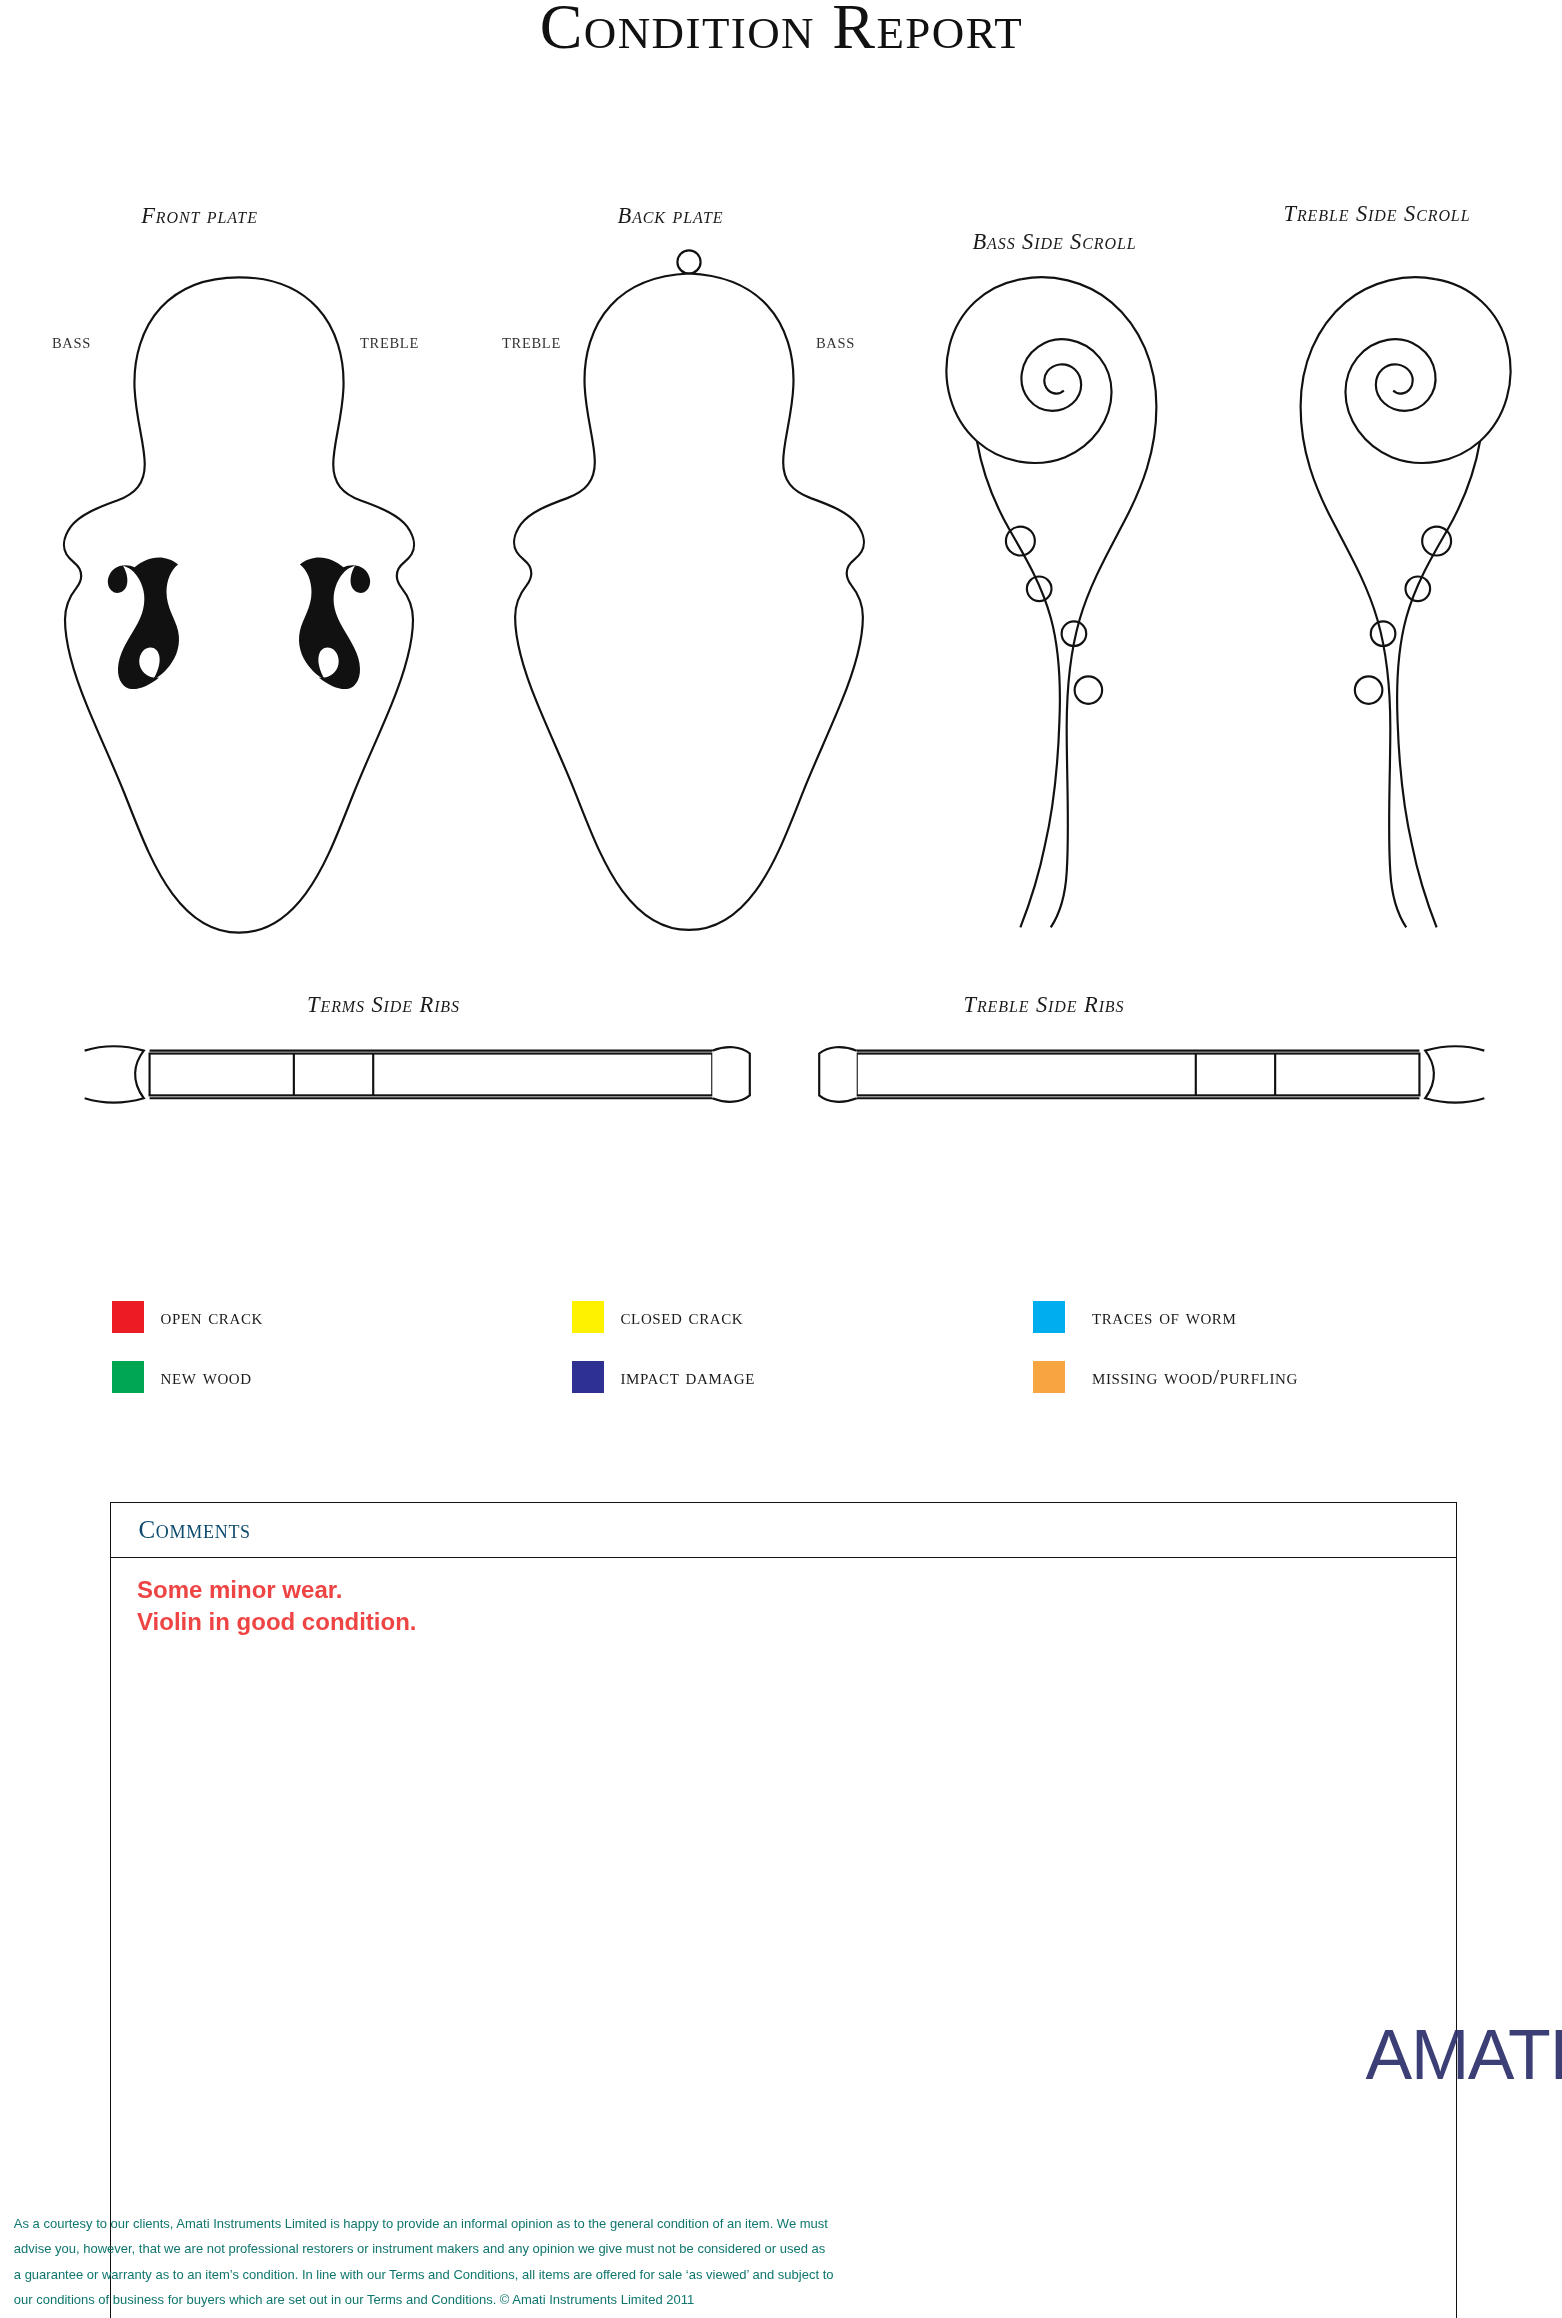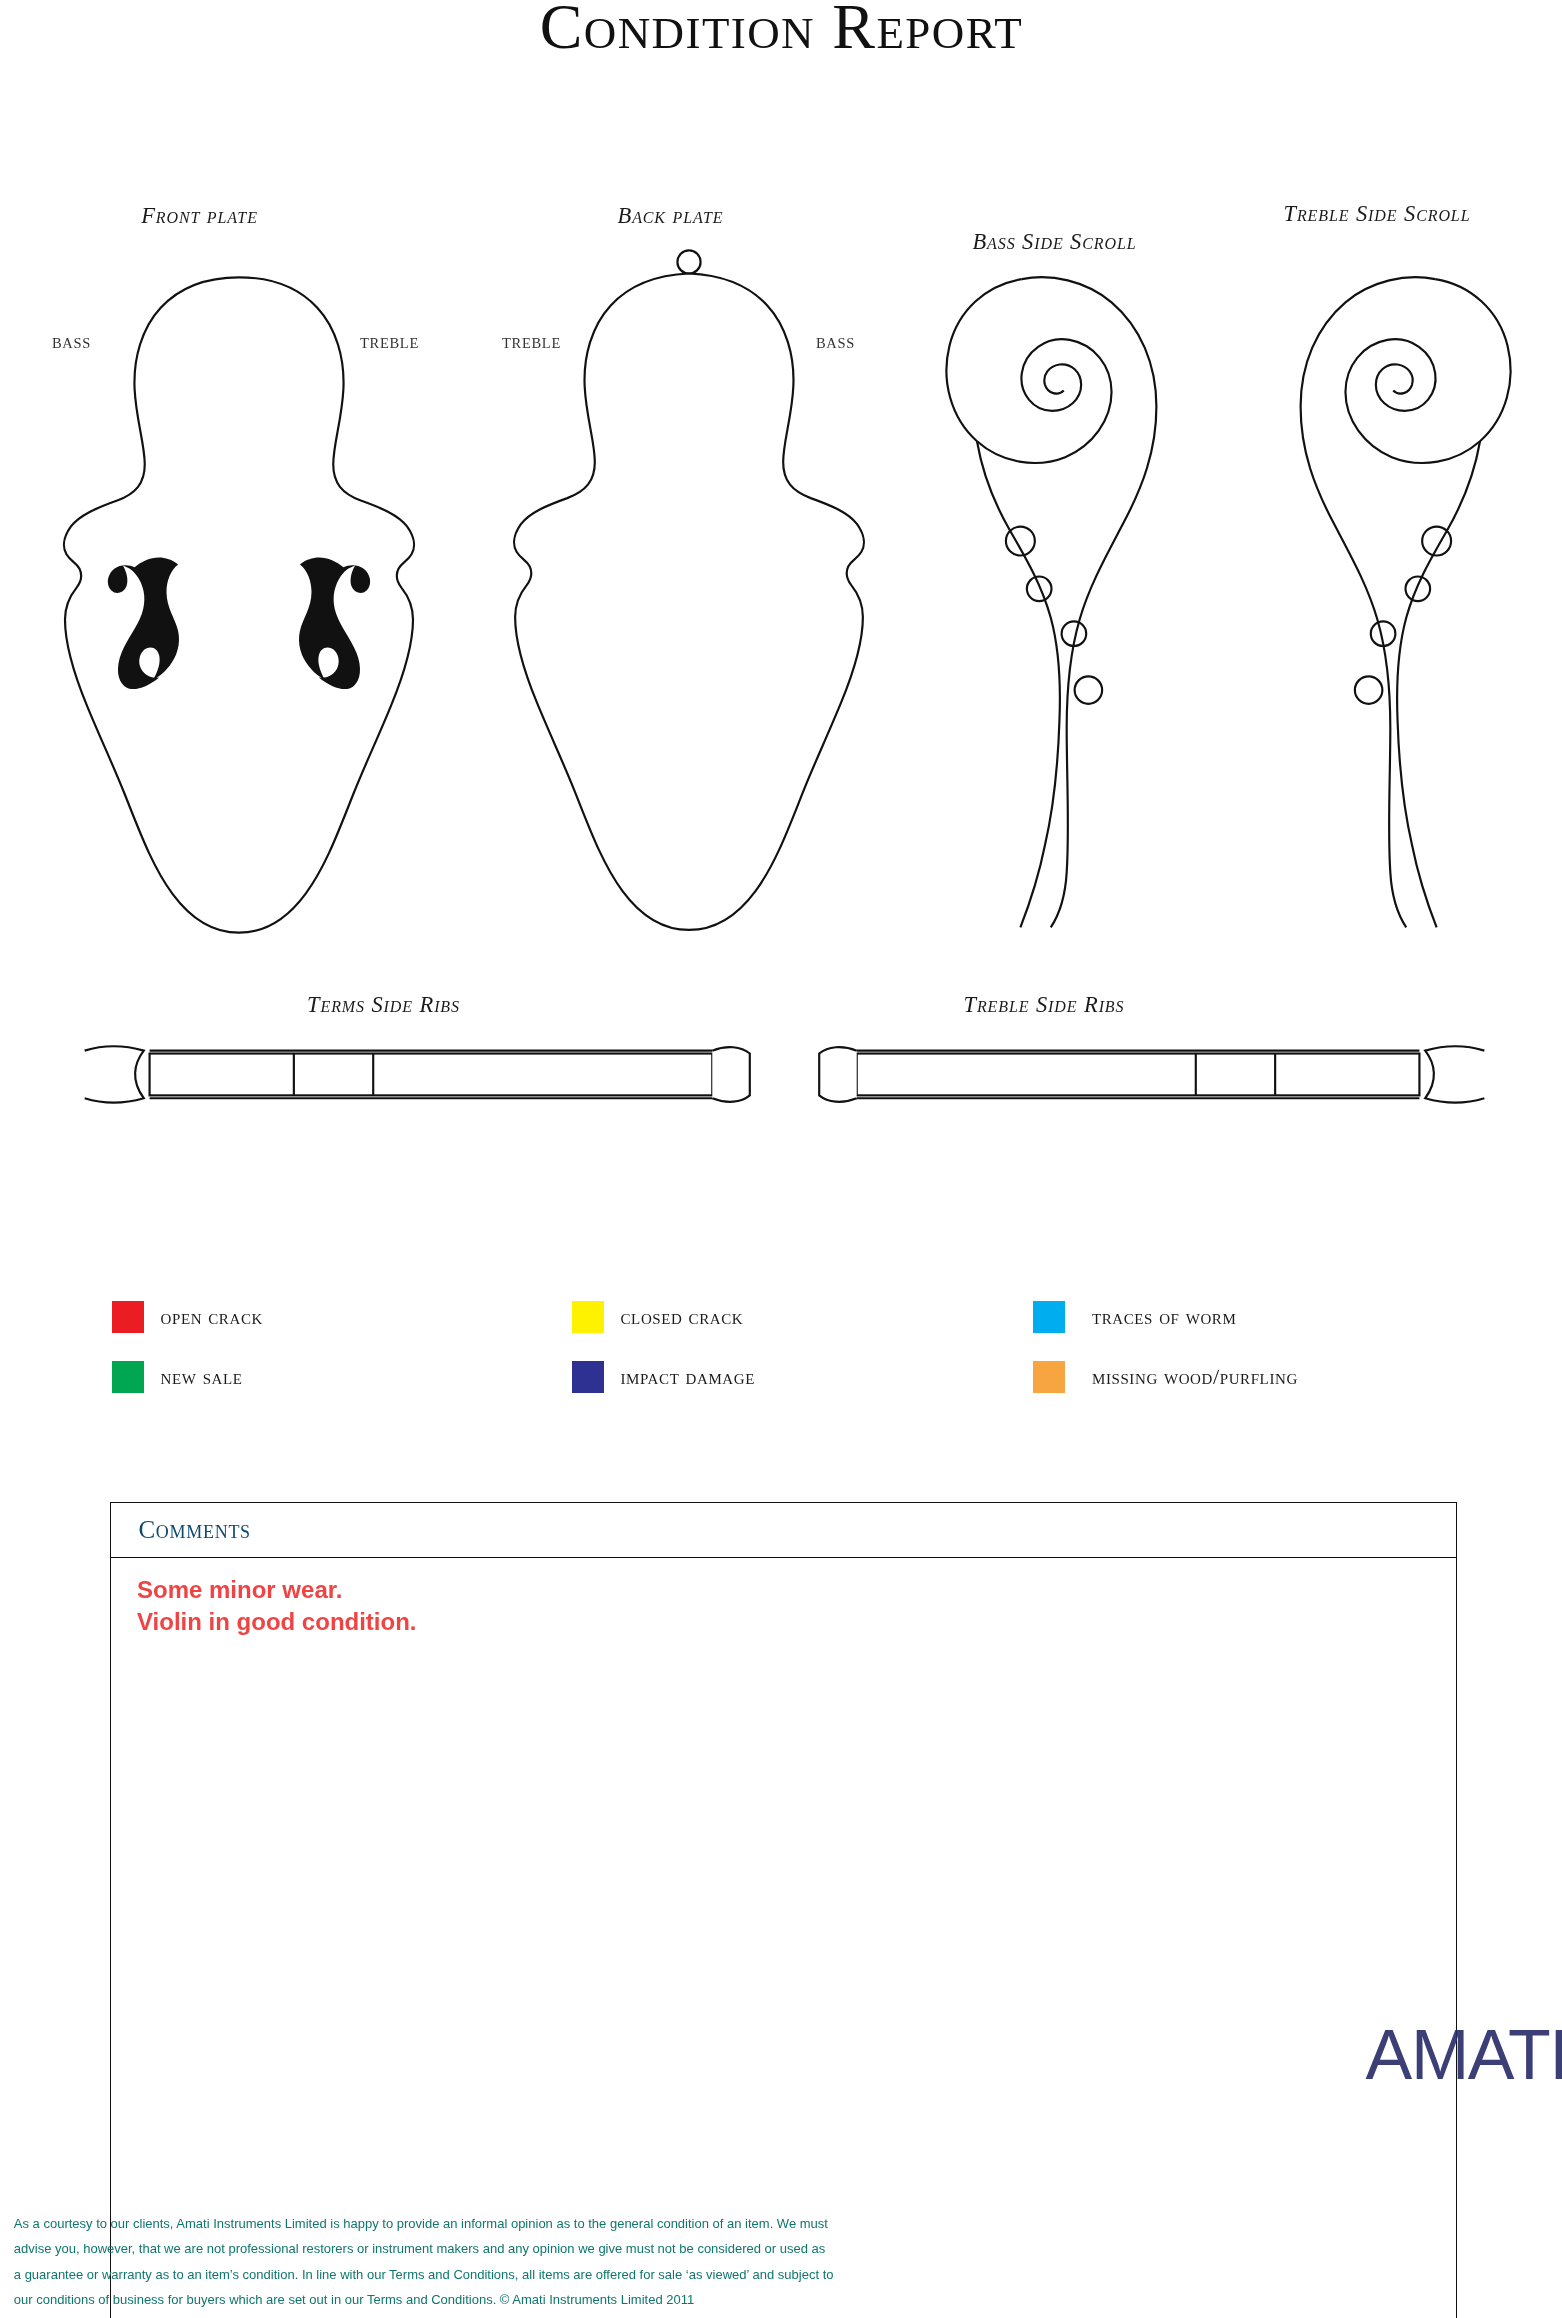--- a/index.html
+++ b/index.html
@@ -385,21 +385,21 @@
         <span class="legend-text">closed crack</span>
       </div>
       <div class="legend-item col3">
         <span class="swatch" style="background:#00aeef;"></span>
         <span class="legend-text">traces of worm</span>
       </div>
     </div>
     <div class="legend-row">
       <div class="legend-item col1">
         <span class="swatch" style="background:#00a651;"></span>
-        <span class="legend-text">new sale</span>
+        <span class="legend-text">new wood</span>
       </div>
       <div class="legend-item col2">
         <span class="swatch" style="background:#2e3192;"></span>
         <span class="legend-text">impact damage</span>
       </div>
       <div class="legend-item col3">
         <span class="swatch" style="background:#f7a541;"></span>
         <span class="legend-text">missing wood/purfling</span>
       </div>
     </div>

